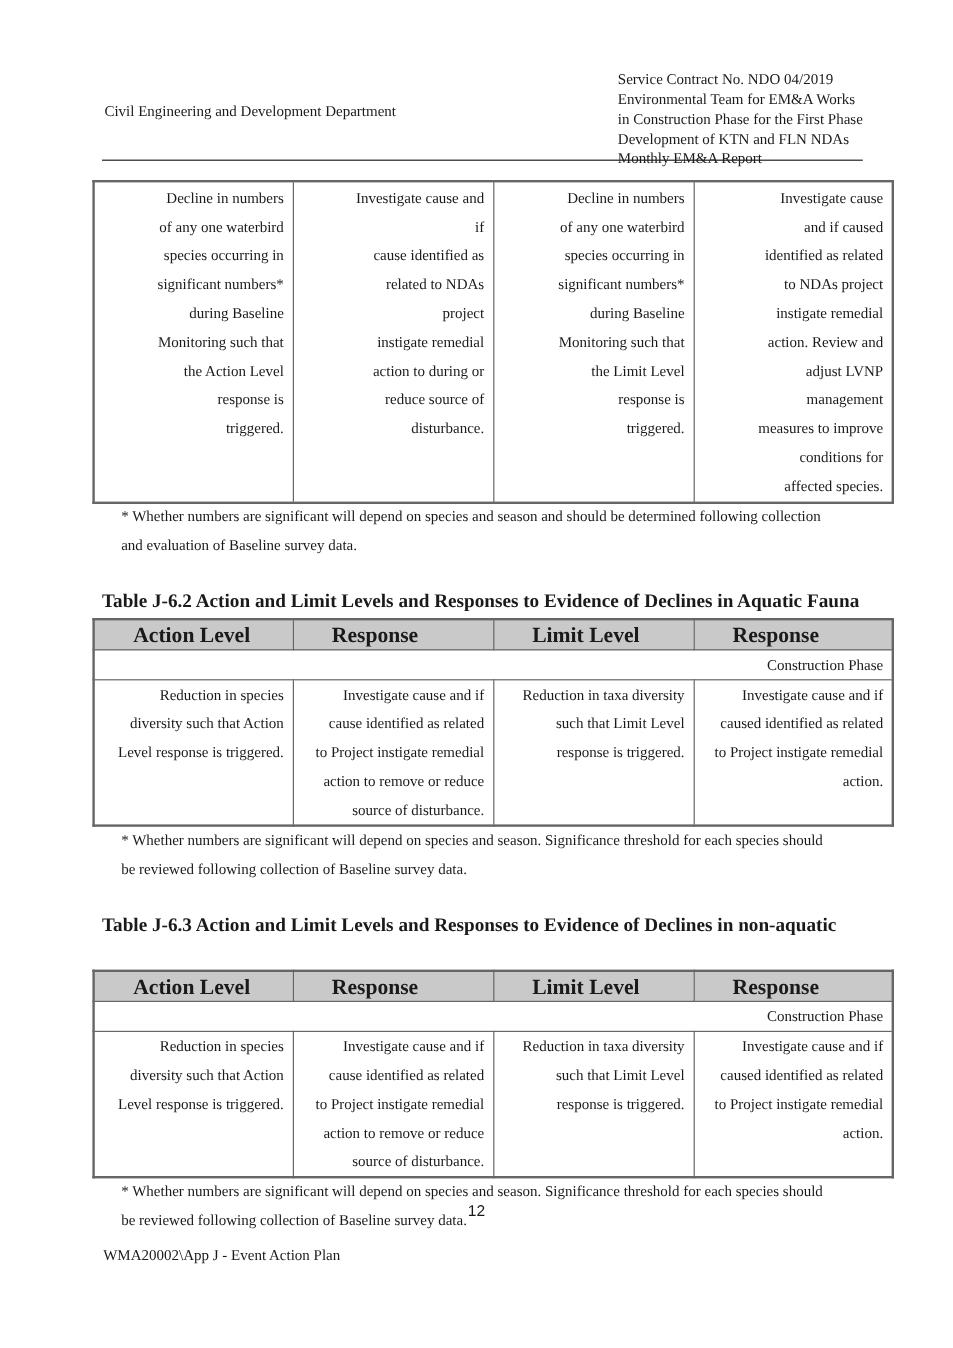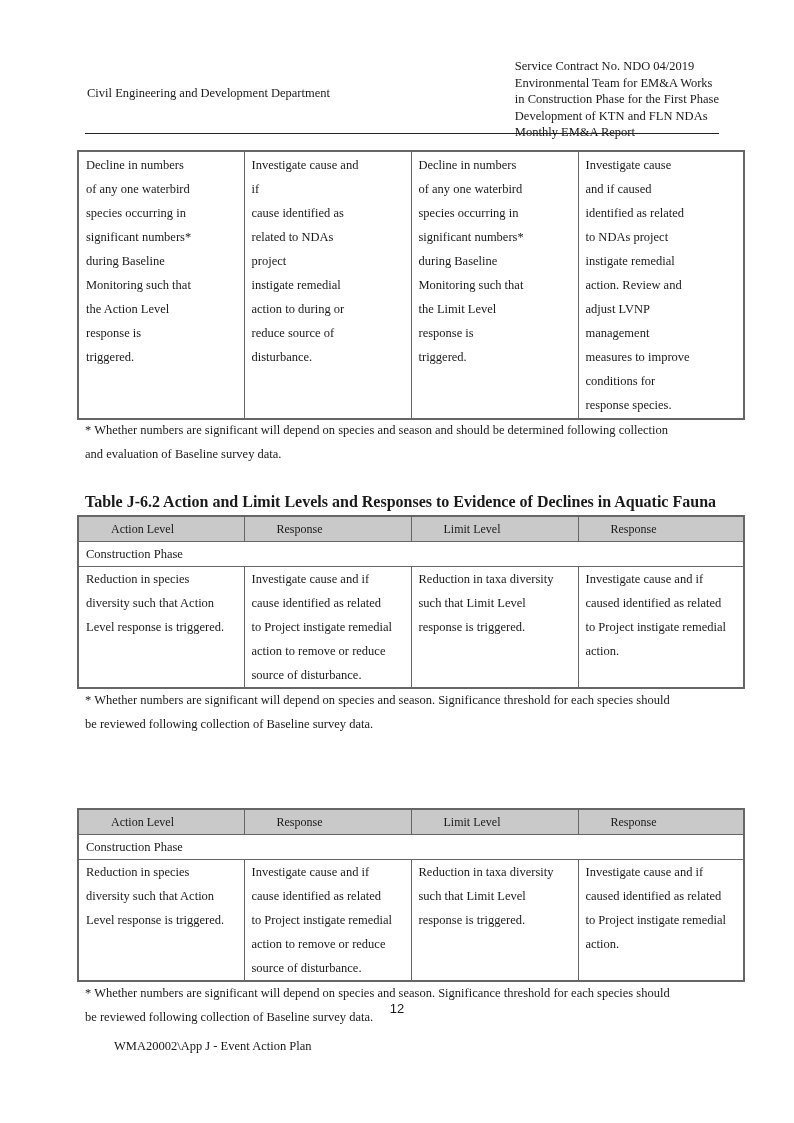--- a/index.html
+++ b/index.html
@@ -6,28 +6,28 @@
     body { width: 794px; height: 1123px; position: relative; font-family: "Liberation Serif", serif; color: #1a1a1a; overflow: hidden; }
     .header-left { position: absolute; left: 87px; top: 58px; font-size: 12.5px; margin-top: 28px; }
     .header-right { position: absolute; right: 75px; top: 58px; text-align: left; font-size: 12.5px; line-height: 16.5px; }
     .header-rule { position: absolute; left: 85px; top: 133px; width: 634px; height: 0; border-top: 1.5px solid #222; }
     table { border-collapse: collapse; position: absolute; left: 77px; width: 666px; table-layout: fixed; font-size: 12.5px; }
     table.t1 { top: 150px; }
     table.t2 { top: 515px; }
     table.t3 { top: 808px; }
     table { border: 2px solid #666; }
     td, th { border: 1.5px solid #666; vertical-align: top; padding: 0 7px; text-align: left; }
-    th { background: #c9c9c9; font-weight: normal; font-size: 12px; height: 24px; line-height: 24px; padding-left: 32px; }
-    td { line-height: 24px; }
+    th { background: #c9c9c9; font-weight: bold; font-size: 18px; height: 24px; line-height: 24px; padding-left: 32px; }
+    td { line-height: 24px; text-align: right; }
     .t1 td { line-height: 24px; padding-top: 1px; padding-bottom: 1px; }
     .cell-line { display: block; white-space: nowrap; }
     .phase-row td { height: 24px; line-height: 24px; }
-    .note { position: absolute; left: 85px; font-size: 12.5px; line-height: 24px; }
+    .note { position: absolute; left: 101px; font-size: 12.5px; line-height: 24px; }
     .title { position: absolute; left: 85px; font-size: 16px; font-weight: bold; line-height: 24px; }
-    .footer { position: absolute; left: 86px; top: 1039px; font-size: 12.5px; margin-left: 28px; }
+    .footer { position: absolute; left: 86px; top: 1039px; font-size: 12.5px; }
     .page-num { position: absolute; left: 0; width: 100%; top: 1001px; text-align: center; font-family: "Liberation Sans", sans-serif; font-size: 13px; }
   </style>
 </head>
 <body>
 
 <div class="header-left">Civil Engineering and Development Department</div>
 <div class="header-right">
   <div>Service Contract No. NDO 04/2019</div>
   <div>Environmental Team for EM&amp;A Works</div>
   <div>in Construction Phase for the First Phase</div>
@@ -82,21 +82,21 @@
       <span class="cell-line">Investigate cause</span>
       <span class="cell-line">and if caused</span>
       <span class="cell-line">identified as related</span>
       <span class="cell-line">to NDAs project</span>
       <span class="cell-line">instigate remedial</span>
       <span class="cell-line">action. Review and</span>
       <span class="cell-line">adjust LVNP</span>
       <span class="cell-line">management</span>
       <span class="cell-line">measures to improve</span>
       <span class="cell-line">conditions for</span>
-      <span class="cell-line">response species.</span>
+      <span class="cell-line">affected species.</span>
     </td>
   </tr>
 </tbody>
   </table>
 
 <div class="note" style="top:418px;">
   <div>* Whether numbers are significant will depend on species and season and should be determined following collection</div>
   <div>and evaluation of Baseline survey data.</div>
 </div>
 
@@ -145,20 +145,21 @@
   </tr>
 </tbody>
   </table>
 
 <div class="note" style="top:688px;">
   <div>* Whether numbers are significant will depend on species and season. Significance threshold for each species should</div>
   <div>be reviewed following collection of Baseline survey data.</div>
 </div>
 
 <div class="title" style="top:760px;">
+  <div>Table J-6.3 Action and Limit Levels and Responses to Evidence of Declines in non-aquatic</div>
 </div>
 <table class="t3">
   <colgroup>
       <col style="width:166px">
       <col style="width:167px">
       <col style="width:167px">
       <col style="width:166px">
     </colgroup>
   <tbody>
       <tr>

